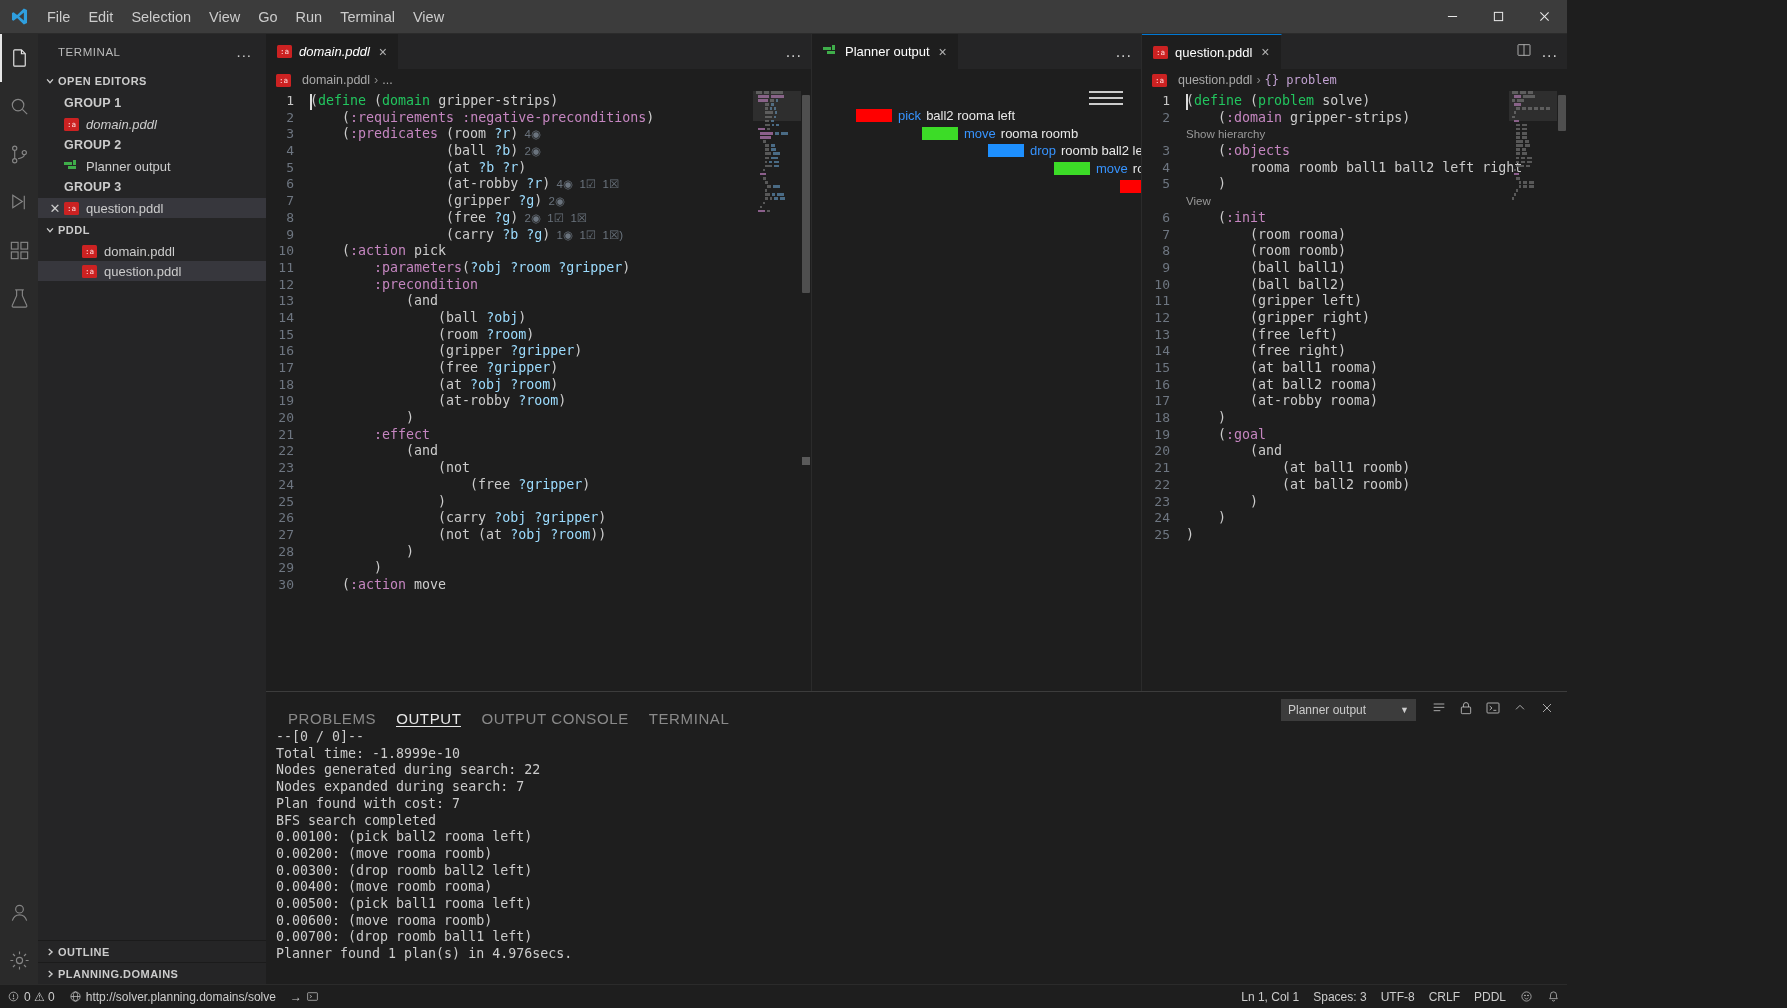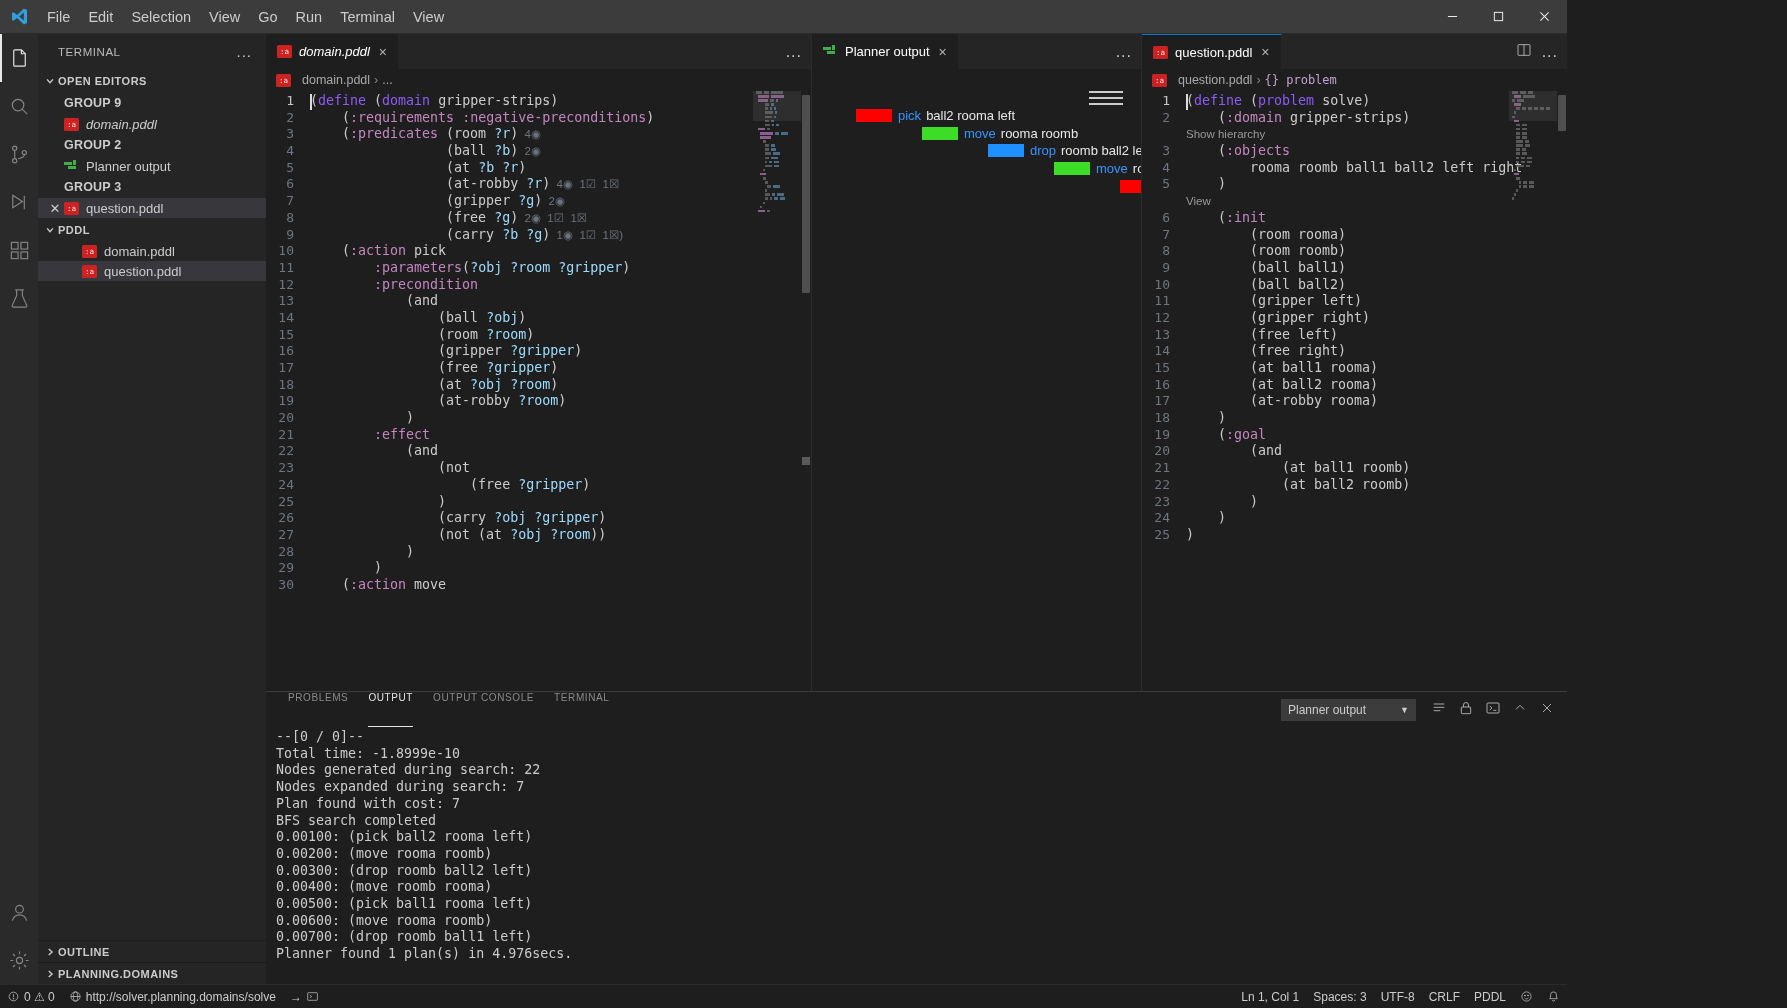--- a/index.html
+++ b/index.html
@@ -135,21 +135,21 @@
   .ln.cur { color: #c6c6c6; }
   .ctext { position: relative; }
   .codelens {
     display: flex; height: 16.7px; align-items: center;
     font-family: "Liberation Sans", sans-serif; font-size: 11.5px; color: #999999;
   }
   .codelens .cl-pad { width: 44px; flex: 0 0 44px; }
   .codelens span { cursor: pointer; }
   
   .k  { color: #c586c0; }   
-  .kw { color: #8b5cf6; }   
+  .kw { color: #22c55e; }   
   .var{ color: #9cdcfe; }
   .dec { color: #6a737d; font-size: 11.5px; font-family: "Liberation Sans", sans-serif; }
   .cursor-bar {
     position: absolute; width: 1.6px; background: #dcdcdc; height: 16px; top: 1px;
   }
 
   
   .minimap { position: absolute; top: 0; right: 10px; width: 48px; bottom: 0; overflow: hidden; }
   .mm-line { height: 2.6px; margin-bottom: 1.5px; display: flex; gap: 2px; padding-left: 4px; }
   .mm-seg { height: 2.6px; }
@@ -166,22 +166,22 @@
   .plan-menu i { display: block; width: 34px; height: 2px; background: #cccccc; }
   .plan-row { height: 17.6px; display: flex; align-items: center; font-size: 13px; white-space: nowrap; }
   .plan-bar { height: 13px; width: 36px; flex: 0 0 36px; margin-right: 6px; }
   .plan-act { color: #3794ff; margin-right: 5px; }
   .plan-args { color: #e8e8e8; }
 
   
   .panel { height: 293px; flex: 0 0 293px; background: #1e1e1e; display: flex; flex-direction: column; border-top: 1px solid #3c3c3c; }
   .panel-tabs { height: 35px; flex: 0 0 35px; display: flex; align-items: center; padding-left: 12px; position: relative; }
   .ptab {
-    font-size: 10px; letter-spacing: .6px; color: #8a8a8a; padding: 0 10px;
-    height: 100%; display: flex; align-items: flex-start; cursor: pointer; position: relative;
+    font-size: 15px; letter-spacing: .6px; color: #8a8a8a; padding: 0 10px;
+    height: 100%; display: flex; align-items: flex-end; cursor: pointer; position: relative;
   }
   .ptab.active { color: #e7e7e7; }
   .ptab.active::after {
     content: ""; position: absolute; left: 10px; right: 10px; bottom: 0; height: 1px; background: #e7e7e7;
   }
   .panel-actions { margin-left: auto; display: flex; align-items: center; gap: 11px; padding-right: 12px; color: #cccccc; }
   .panel-select {
     width: 135px; height: 22px; background: #3c3c3c; border: 1px solid #3c3c3c;
     color: #cccccc; font-size: 12px; display: flex; align-items: center;
     padding: 0 6px; cursor: pointer; margin-right: 4px;
@@ -327,21 +327,21 @@
 
       <div class="sec-header">
         <span class="twisty">
             <svg viewBox="0 0 12 12">
               <polyline points="2.5,4 6,8 9.5,4"></polyline>
             </svg>
           </span>
         <span>OPEN EDITORS</span>
       </div>
 
-      <div class="tree-group">GROUP 9</div>
+      <div class="tree-group">GROUP 1</div>
       <div class="tree-row">
         <span class="file-icon">:a</span>
         <span class="italic">domain.pddl</span>
       </div>
 
       <div class="tree-group">GROUP 2</div>
       <div class="tree-row">
         <span class="planner-icon">
           <i style="left:0;top:2px;width:8px;height:3px;"></i>
           <i style="left:4px;top:6px;width:8px;height:3px;"></i>

